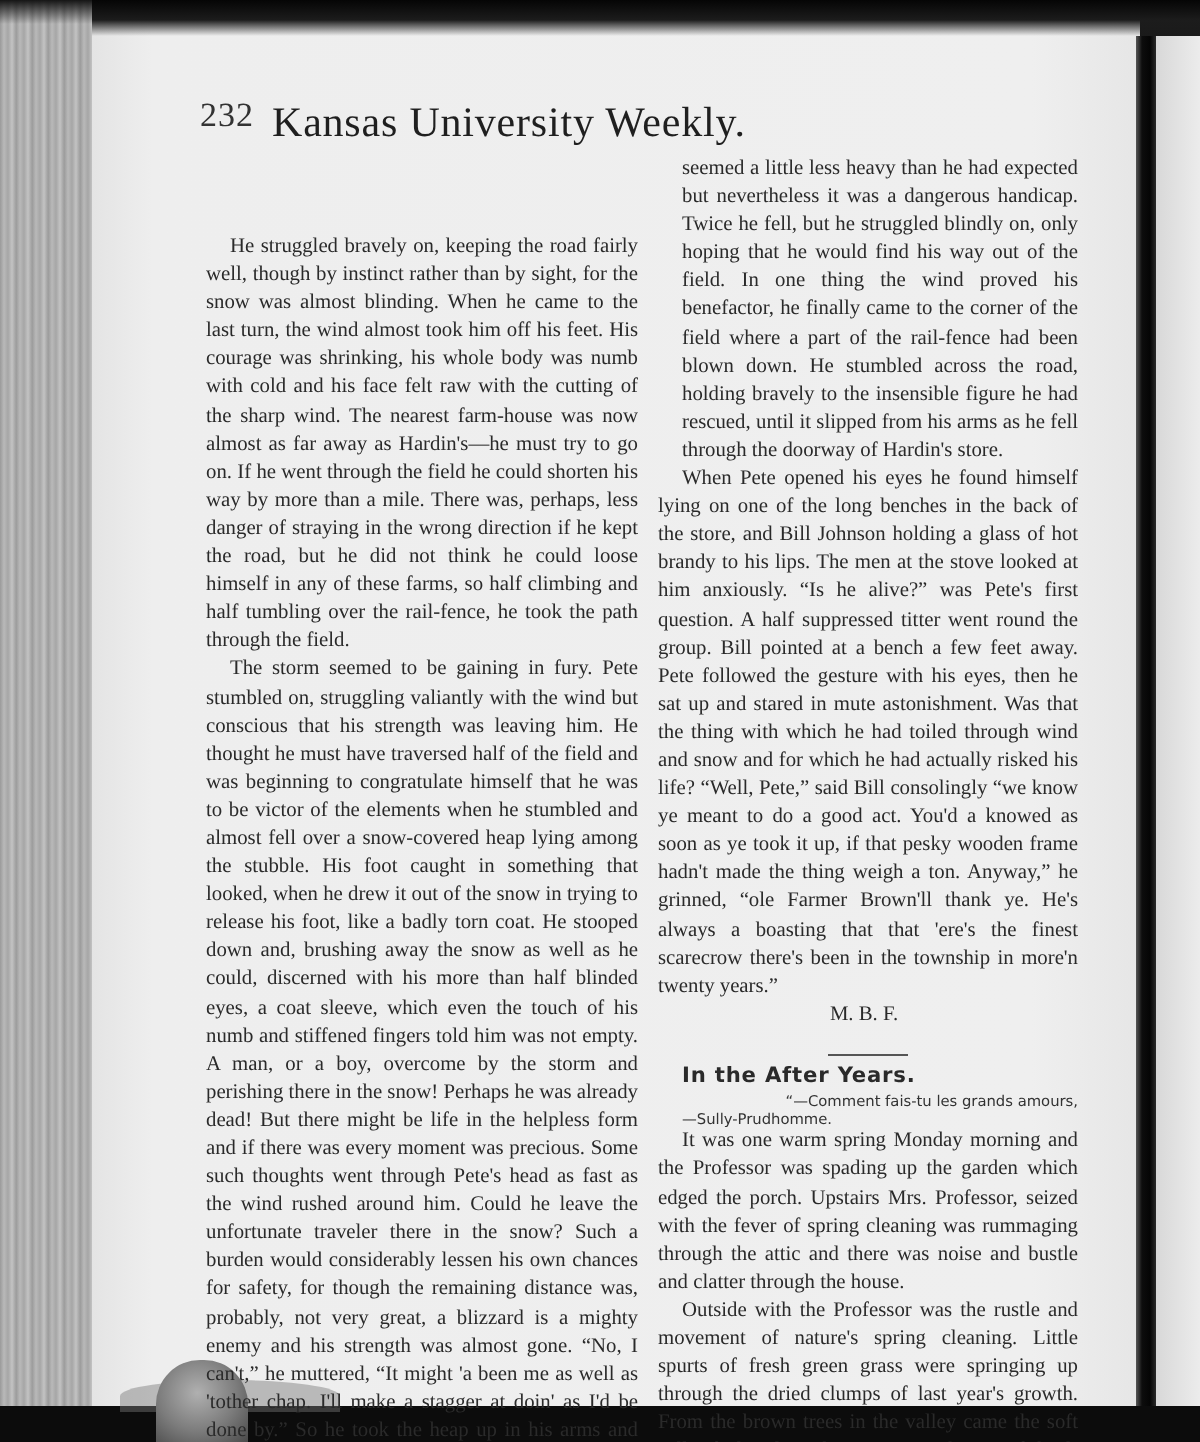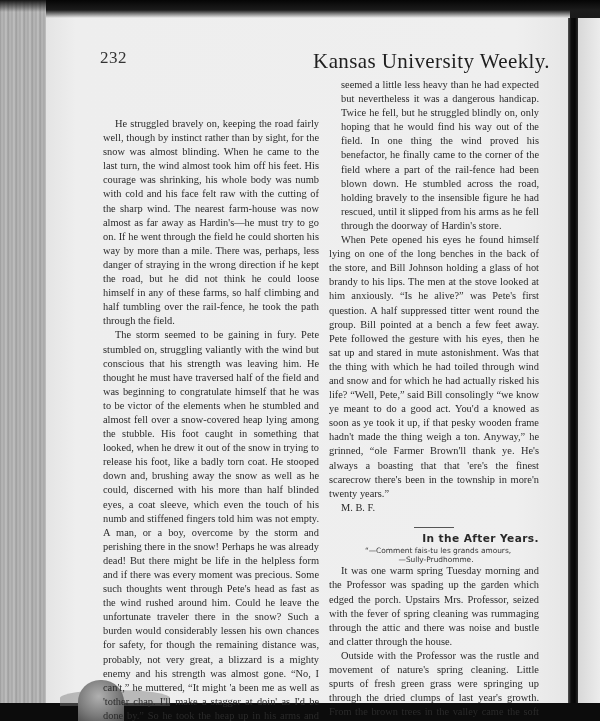--- a/index.html
+++ b/index.html
@@ -50,47 +50,47 @@
     }
 
     .header {
       position: absolute; left: 100px; top: 48px; width: 450px; height: 30px; font-family: Liberation Serif, serif;
     }
     .page-number {
       position: absolute; left: 0; top: 0; font-size: 17px; color: #333;
       letter-spacing: 0.5px;
     }
     .running-title {
-      position: absolute; left: 0; right: 0; top: 1px; text-align: right;
+      position: absolute; left: 16px; right: 0; top: 1px; text-align: left;
       font-size: 21px; color: #1f1f1f; letter-spacing: 0.4px; padding-left: 20px;
     }
 
     .col {
       position: absolute; top: 78px; width: 216px;
       font-size: 10.4px; line-height: 14.1px; color: #2a2a2a;
       text-align: justify;
     }
     .col-left { left: 103px; margin-top: 39px; }
     .col-right { left: 329px; width: 210px; }
     .col p { margin: 0; text-indent: 12px; }
     .col p.noindent { text-indent: 0; margin-left: 12px; }
-    .signature { text-align: left; margin: 0; padding-right: 16px; margin-top: -14.1px; }
+    .signature { text-align: center; margin: 0; padding-right: 16px; margin-top: -14.1px; }
     .rule {
       width: 40px; height: 1px; background: #555; margin: 12px auto 4px auto;
     }
     .section-title {
-      text-align: right; font-weight: bold; font-size: 10.6px; letter-spacing: 0.4px;
+      text-align: left; font-weight: bold; font-size: 10.6px; letter-spacing: 0.4px;
       font-family: "DejaVu Sans", sans-serif; margin: 0; line-height: 13px;
     }
     .epigraph {
       font-size: 7.4px; line-height: 9.2px; margin: 1px 0 0 0; padding-left: 8px;
-      font-family: "DejaVu Sans", sans-serif; color: #333; text-align: center;
+      font-family: "DejaVu Sans", sans-serif; color: #333; text-align: right;
     }
     .epigraph-attr {
-      font-size: 7.4px; line-height: 9.2px; text-align: center; padding-right: 8px;
+      font-size: 7.4px; line-height: 9.2px; text-align: left; padding-right: 8px;
       font-family: "DejaVu Sans", sans-serif; color: #333; margin: 0 0 2px 0;
     }
     .epigraph .l2 { display: block; padding-left: 16px; }
   </style>
 </head>
 <body>
 
 <div class="page-edges"></div>
 <div class="top-shadow"></div>
 <div class="page"></div>
@@ -114,15 +114,15 @@
 <div class="col col-right">
   <p class="noindent">seemed a little less heavy than he had expected but nevertheless it was a dangerous handicap. Twice he fell, but he struggled blindly on, only hoping that he would find his way out of the field. In one thing the wind proved his benefactor, he finally came to the corner of the field where a part of the rail-fence had been blown down. He stumbled across the road, holding bravely to the insensible figure he had rescued, until it slipped from his arms as he fell through the doorway of Hardin's store.</p>
   <p>When Pete opened his eyes he found himself lying on one of the long benches in the back of the store, and Bill Johnson holding a glass of hot brandy to his lips. The men at the stove looked at him anxiously. “Is he alive?” was Pete's first question. A half suppressed titter went round the group. Bill pointed at a bench a few feet away. Pete followed the gesture with his eyes, then he sat up and stared in mute astonishment. Was that the thing with which he had toiled through wind and snow and for which he had actually risked his life? “Well, Pete,” said Bill consolingly “we know ye meant to do a good act. You'd a knowed as soon as ye took it up, if that pesky wooden frame hadn't made the thing weigh a ton. Anyway,” he grinned, “ole Farmer Brown'll thank ye. He's always a boasting that that 'ere's the finest scarecrow there's been in the township in more'n twenty years.”</p>
   <p class="signature">M. B. F.</p>
   <div class="rule"></div>
   <p class="section-title">In the After Years.</p>
   <div class="epigraph">
     <span>“—Comment fais-tu les grands amours,</span>
   </div>
   <p class="epigraph-attr">—Sully-Prudhomme.</p>
-  <p>It was one warm spring Tuesday morning and the Professor was spading up the garden which edged the porch. Upstairs Mrs. Professor, seized with the fever of spring cleaning was rummaging through the attic and there was noise and bustle and clatter through the house.</p>
+  <p>It was one warm spring Monday morning and the Professor was spading up the garden which edged the porch. Upstairs Mrs. Professor, seized with the fever of spring cleaning was rummaging through the attic and there was noise and bustle and clatter through the house.</p>
   <p>Outside with the Professor was the rustle and movement of nature's spring cleaning. Little spurts of fresh green grass were springing up through the dried clumps of last year's growth. From the brown trees in the valley came the soft call of the dove borne on a chorus of bird-twitterings. The Professor noticed how the bud</p>
 </div>
 
 </body></html>

